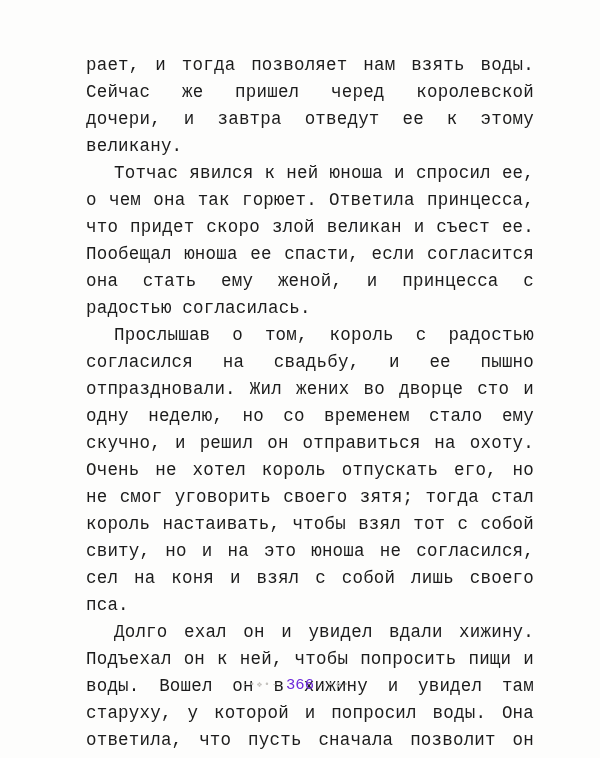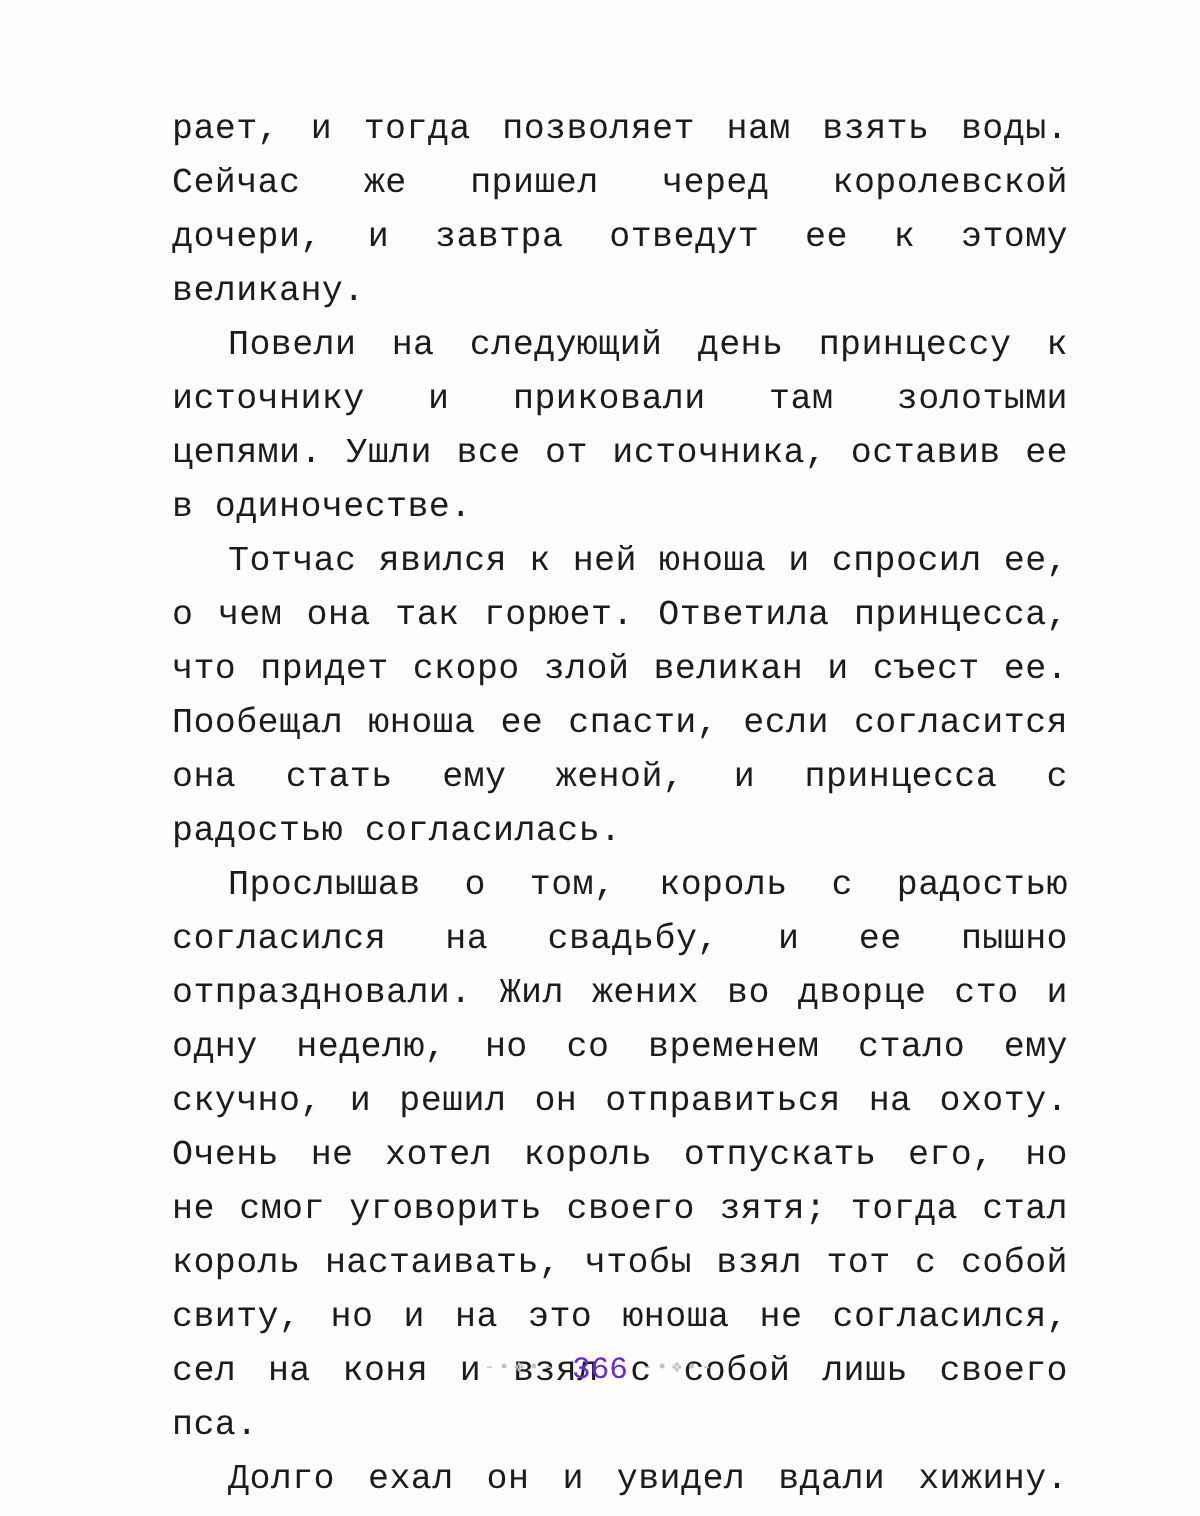--- a/index.html
+++ b/index.html
@@ -62,21 +62,20 @@
     font-size: 15.5px;
   }
 </style>
 </head>
 <body>
 
 <div class="page">
 
   <div class="text-block">
     <p class="continuation">рает, и тогда позволяет нам взять воды. Сейчас же пришел черед королевской дочери, и завтра отведут ее к этому великану.</p>
-    <p>Повели на следующий день принцессу к источнику и приковали там золотыми цепями. Ушли все от источника, оставив ее в одиночестве.</p>
     <p>Тотчас явился к ней юноша и спросил ее, о чем она так горюет. Ответила принцесса, что придет скоро злой великан и съест ее. Пообещал юноша ее спасти, если согласится она стать ему женой, и принцесса с радостью согласилась.</p>
     <p>Прослышав о том, король с радостью согласился на свадьбу, и ее пышно отпраздновали. Жил жених во дворце сто и одну неделю, но со временем стало ему скучно, и решил он отправиться на охоту. Очень не хотел король отпускать его, но не смог уговорить своего зятя; тогда стал король настаивать, чтобы взял тот с собой свиту, но и на это юноша не согласился, сел на коня и взял с собой лишь своего пса.</p>
     <p>Долго ехал он и увидел вдали хижину. Подъехал он к ней, чтобы попросить пищи и воды. Вошел он в хижину и увидел там старуху, у которой и попросил воды. Она ответила, что пусть сначала позволит он ей ударить его пса ее маленьким жезлом, чтобы тот не укусил ее, когда она</p>
   </div>
 
   <div class="footer">
     <span class="ornament">-•❖•-</span>
     <span class="page-number">366</span>
     <span class="ornament">-•❖•-</span>
   </div>

